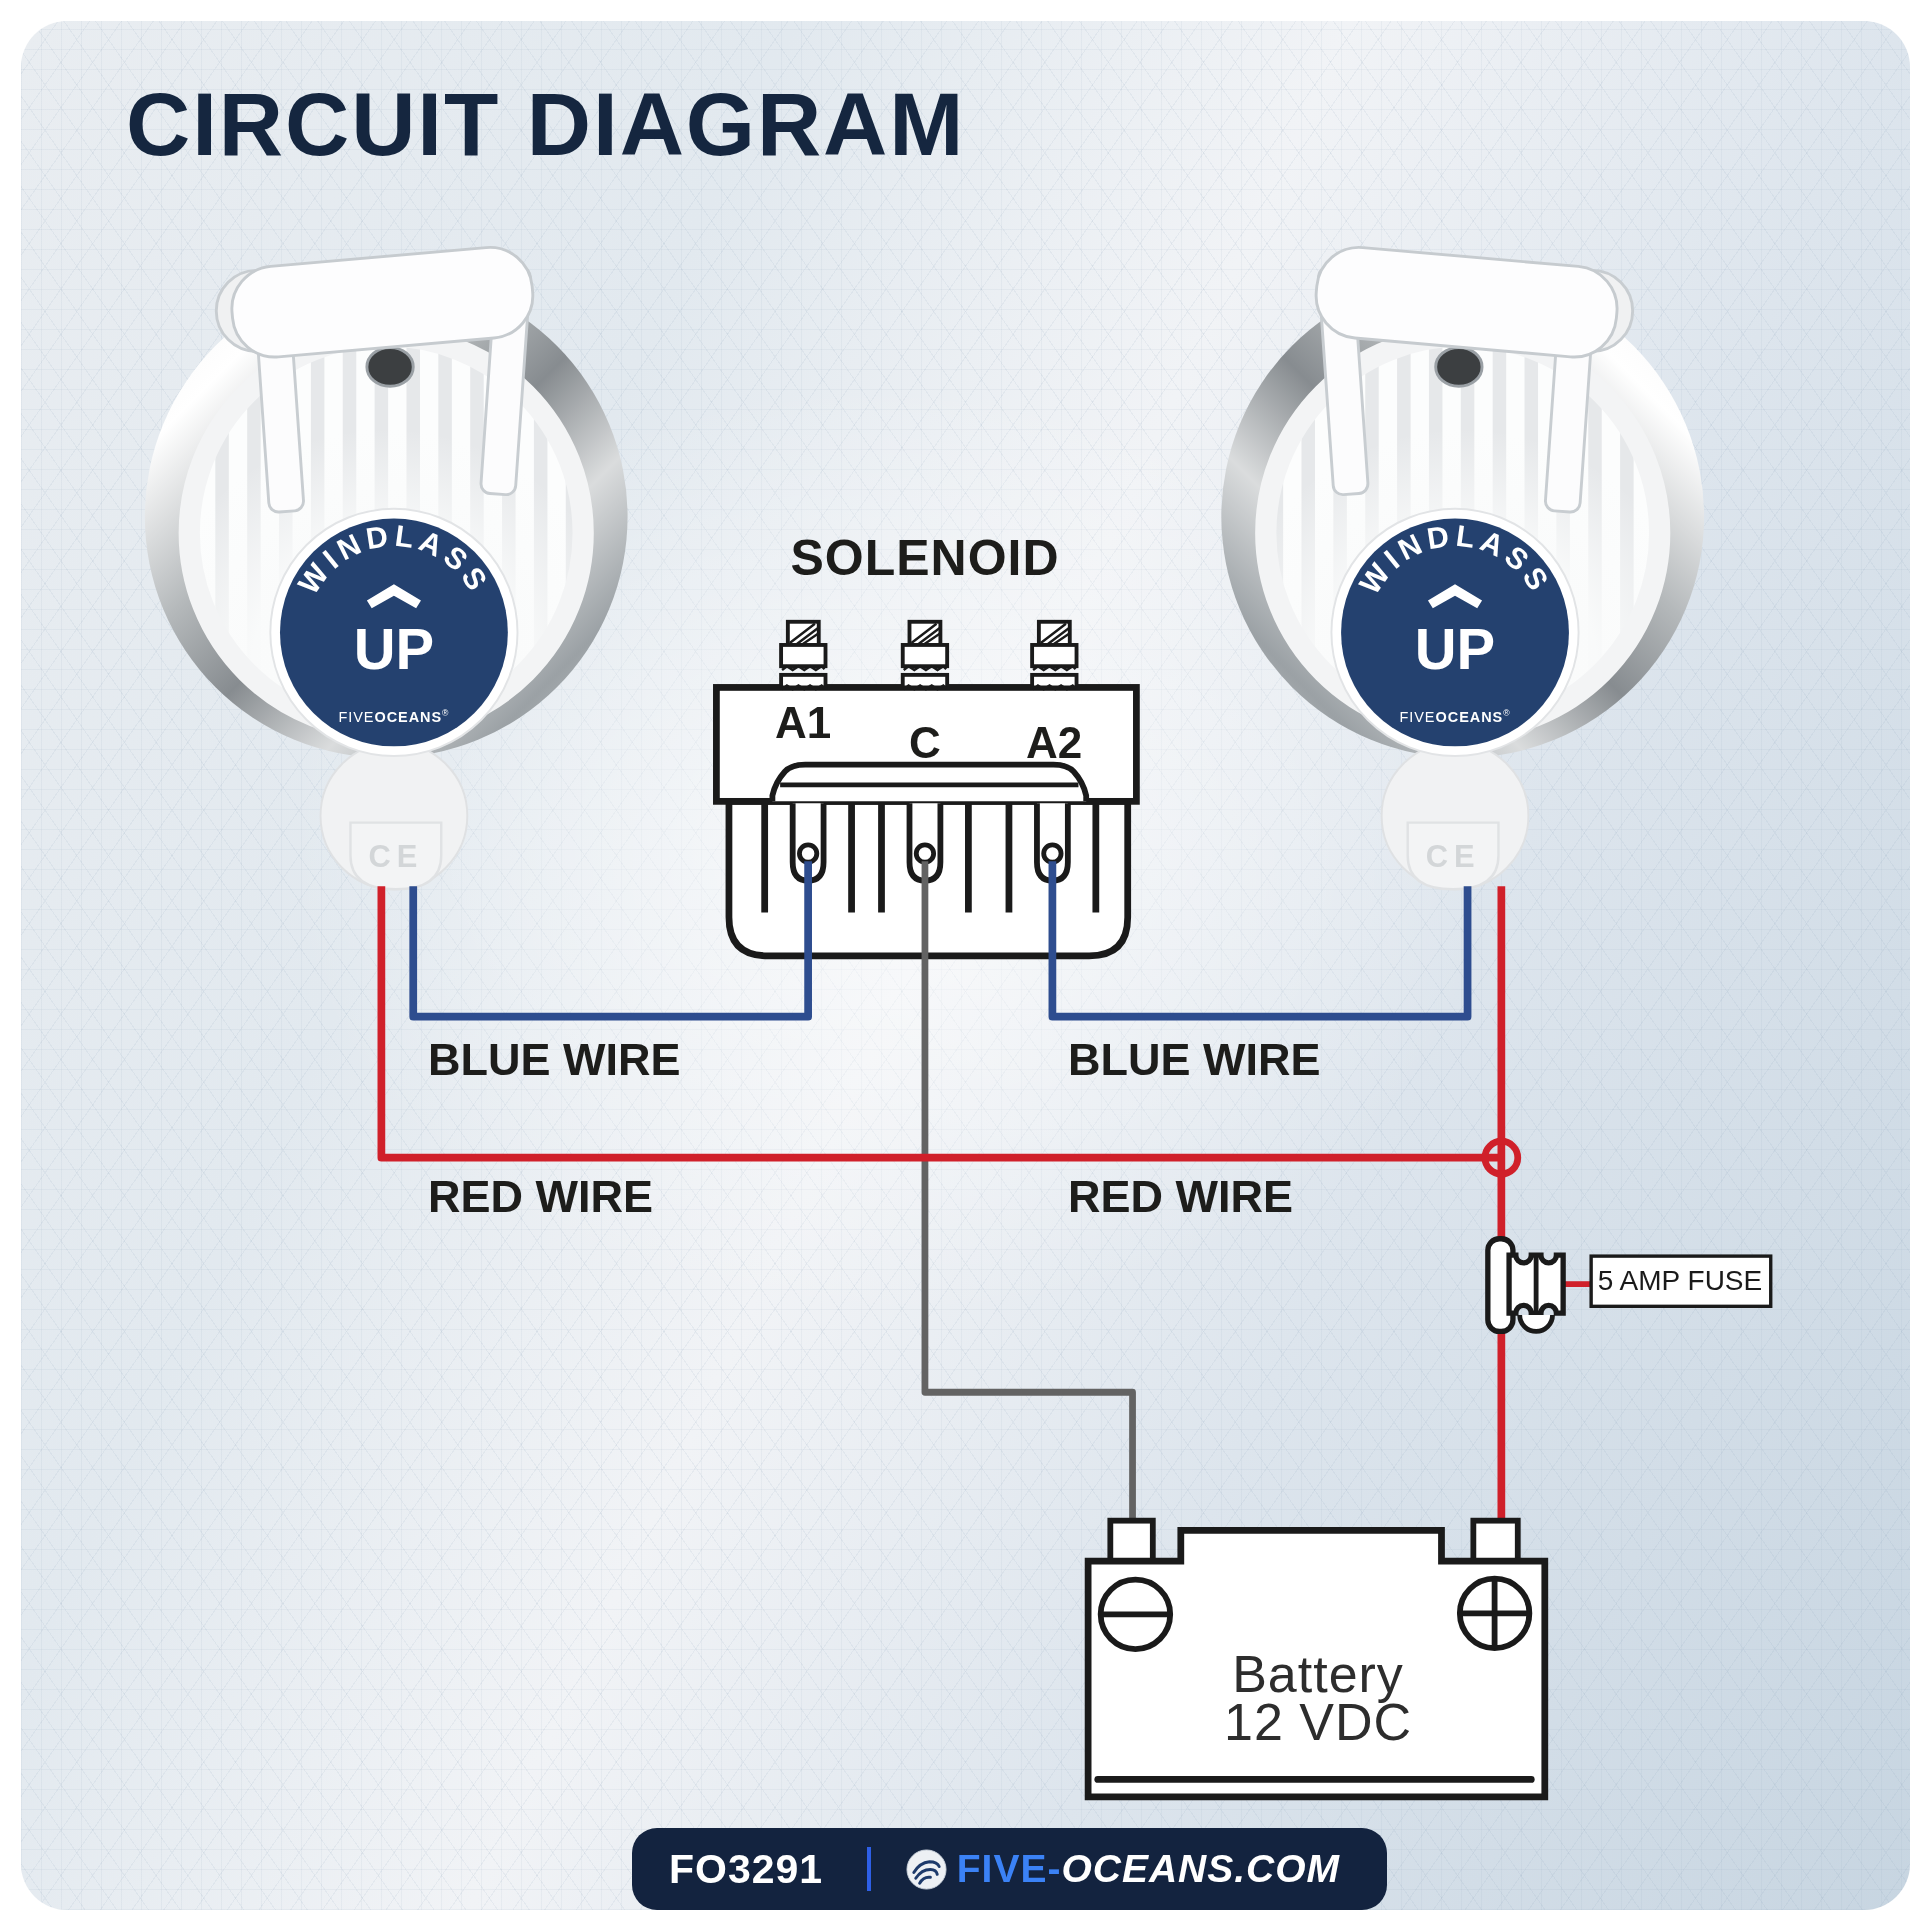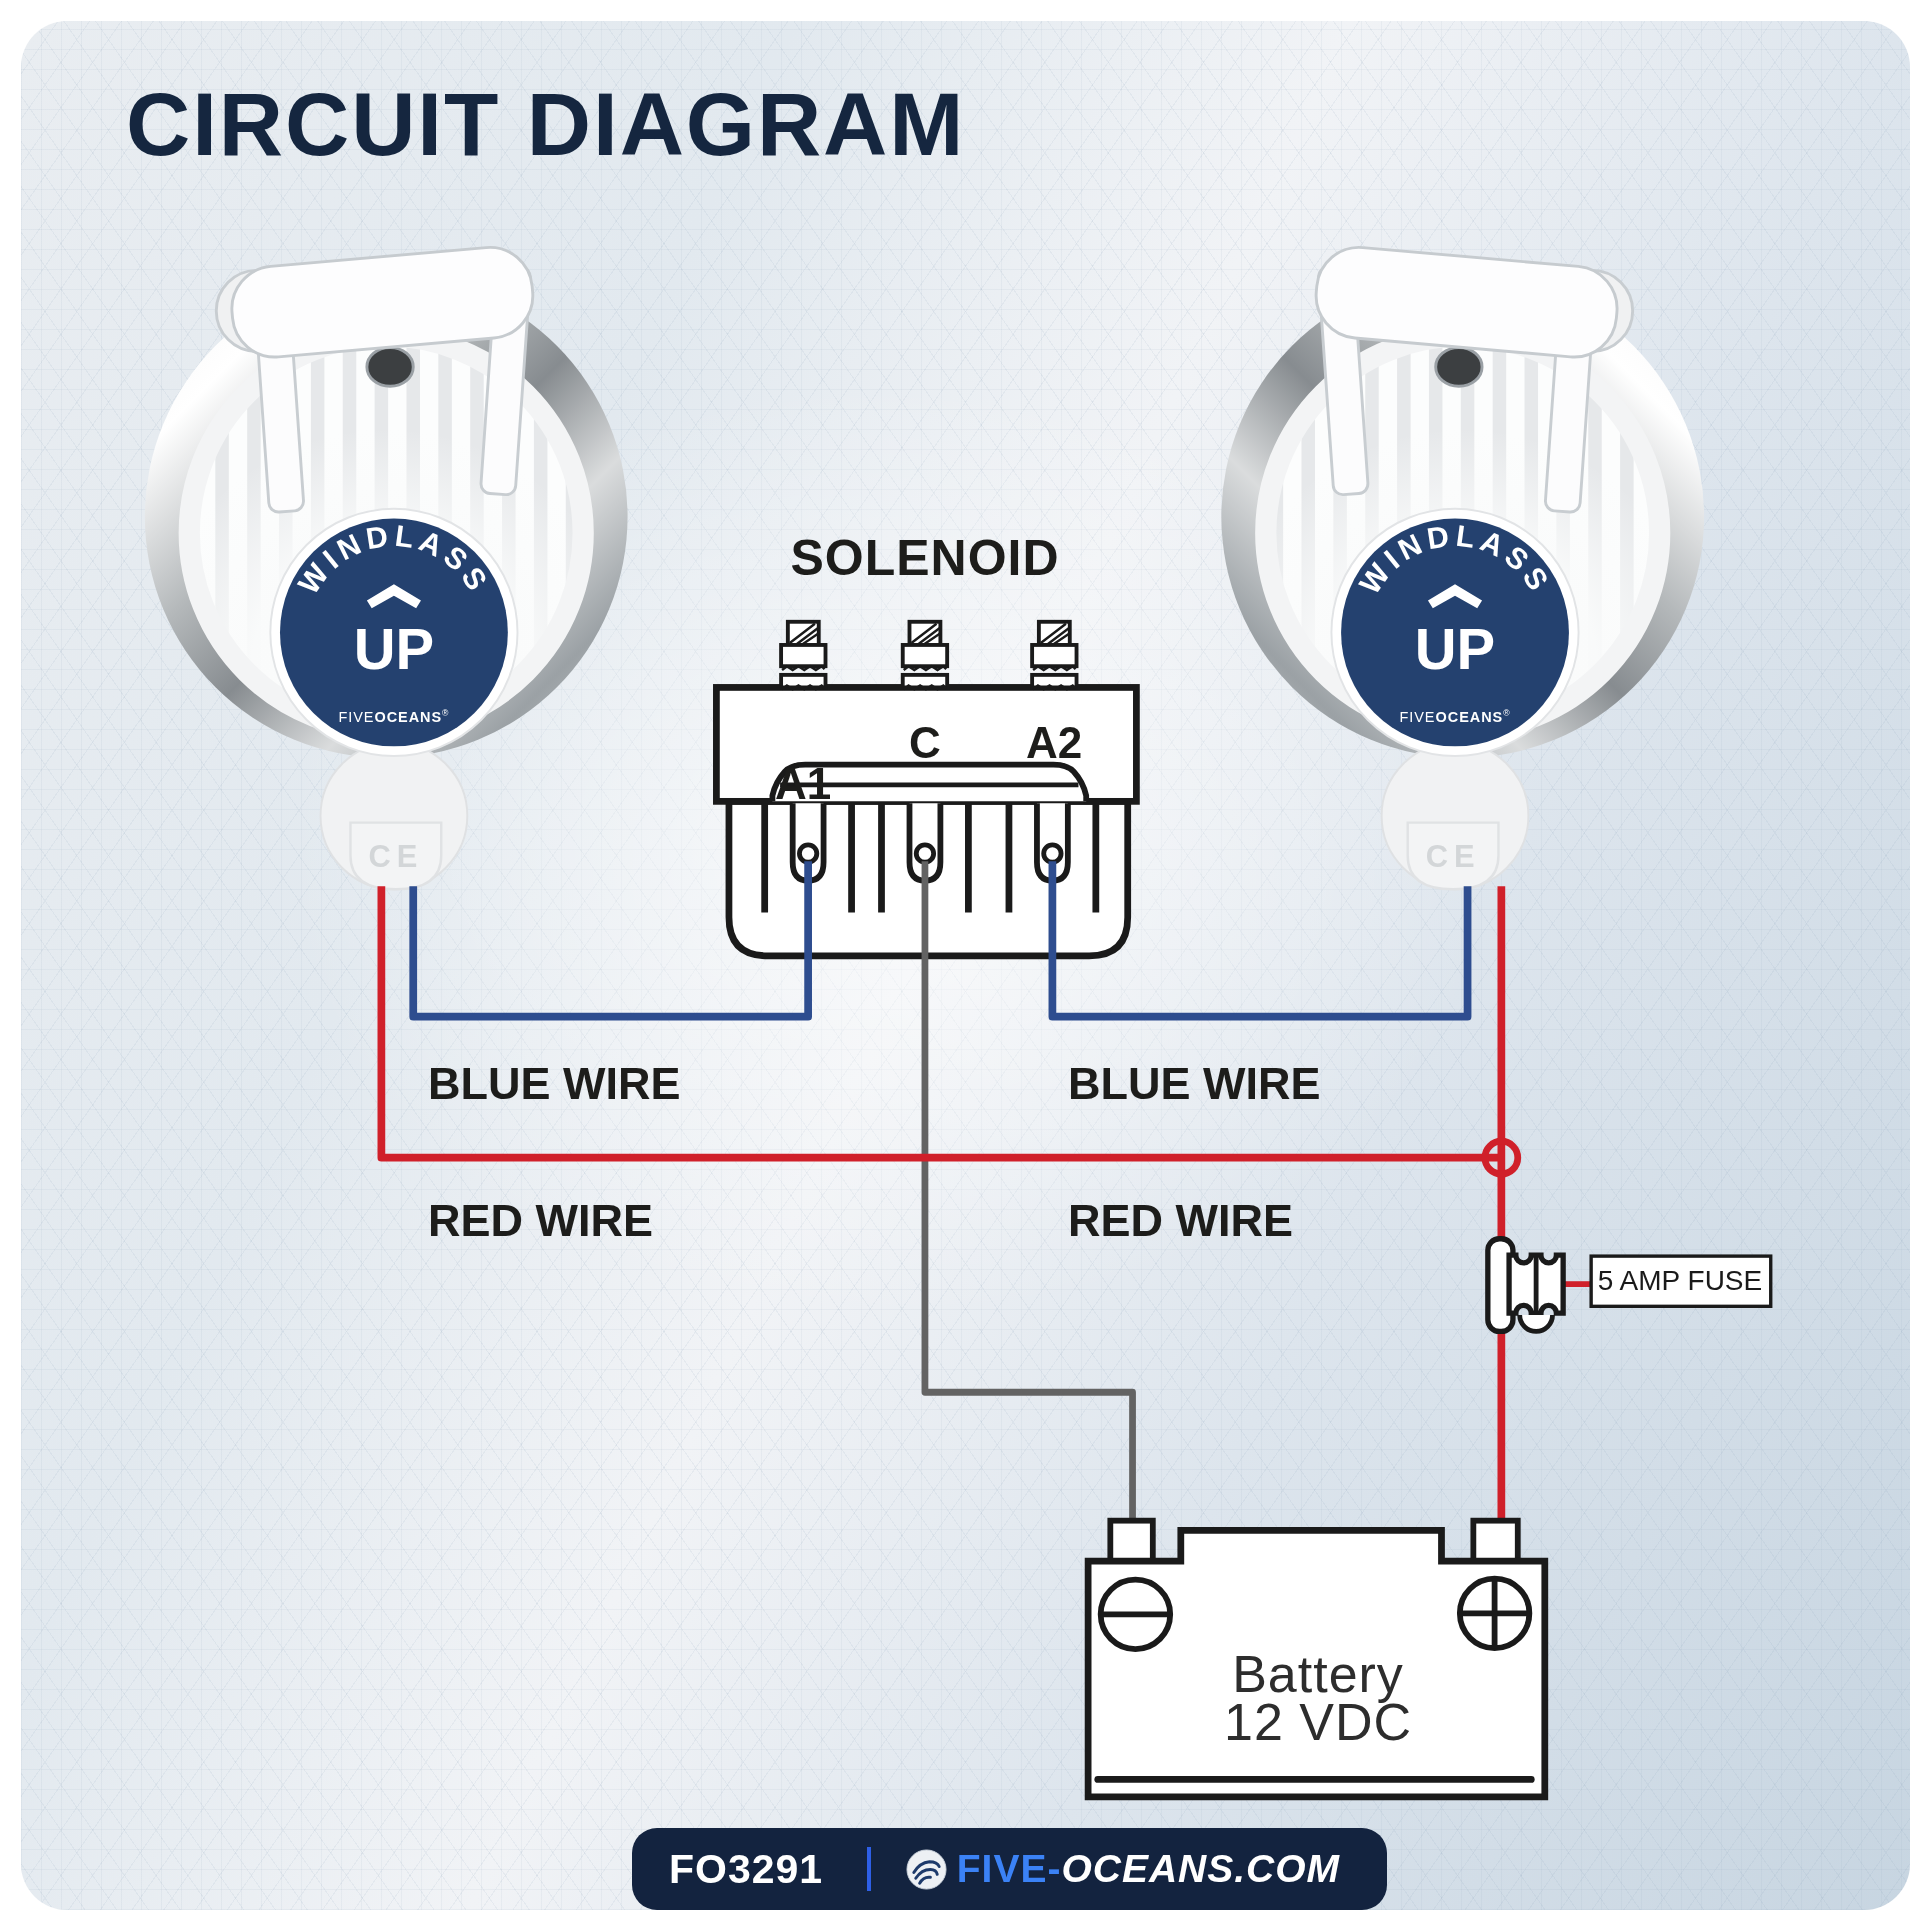--- a/index.html
+++ b/index.html
@@ -13,21 +13,21 @@
       repeating-linear-gradient(0deg, rgba(130,155,180,0.09) 0 1px, transparent 1px 20px),
       repeating-linear-gradient(90deg, rgba(130,155,180,0.09) 0 1px, transparent 1px 20px),
       linear-gradient(115deg,#e9edf1 0%,#e2e9ef 28%,#f1f3f6 48%,#dde5ed 68%,#c7d5e1 100%);
   }
   .abs{position:absolute;}
   .page-title{left:126px;top:73px;font-size:89px;font-weight:bold;letter-spacing:1.9px;
               color:#15263f;white-space:nowrap;}
   .big-label{font-weight:bold;color:#1d1d1b;white-space:nowrap;}
   .solenoid-title{left:925px;top:558px;transform:translate(-50%,-50%);font-size:50px;letter-spacing:1px;}
   .terminal-label{font-size:44px;transform:translate(-50%,-50%);}
-  .wire-label{font-size:45px;letter-spacing:0px;transform:translate(0,-50%);margin-top:24px;}
+  .wire-label{font-size:45px;letter-spacing:0px;transform:translate(0,-50%);}
   .fuse-label{left:1680px;top:1281px;transform:translate(-50%,-50%);font-size:28px;color:#1a1a1a;
               white-space:nowrap;}
   .battery-text{left:1318px;transform:translate(-50%,-50%);font-size:52px;color:#2d2d2d;
                 letter-spacing:1px;white-space:nowrap;}
   .footer{left:632px;top:1828px;width:755px;height:82px;border-radius:25px;background:#13233f;
           display:flex;align-items:center;padding-left:37px;box-sizing:border-box;}
   .footer .model{color:#ffffff;font-size:41px;font-weight:bold;letter-spacing:1px;}
   .footer .divider{width:3.9px;height:44px;background:#2e5fe6;margin-left:44px;margin-right:35px;}
   .footer .site{font-size:39px;white-space:nowrap;margin-left:9.7px;}
   .footer .site .lt{color:#3b82f6;font-weight:bold;letter-spacing:1px;}
@@ -184,21 +184,21 @@
                L 1619 1360 L 1612 1360 A 8 8 0 0 0 1596 1360 L 1586 1360 A 8 8 0 0 0 1570 1360 L 1563 1360 Z" fill="#ffffff" stroke="#1a1a1a" stroke-width="5.5"></path>
       <line x1="1591" y1="1300" x2="1591" y2="1360" stroke="#1a1a1a" stroke-width="5"></line>
       <path d="M 1574 1362 A 17 17 0 0 0 1608 1362" fill="#ffffff" stroke="#1a1a1a" stroke-width="5"></path>
       <rect x="1648" y="1301" width="186" height="52" fill="#ffffff" stroke="#1a1a1a" stroke-width="3.5"></rect>
     </g>
   </svg>
 
   <div class="abs page-title">CIRCUIT DIAGRAM</div>
 
   <div class="abs big-label solenoid-title">SOLENOID</div>
-  <div class="abs big-label terminal-label" style="left:803px;top:784px">A1</div>
+  <div class="abs big-label terminal-label" style="left:803px;top:723px">A1</div>
   <div class="abs big-label terminal-label" style="left:925px;top:743px">C</div>
   <div class="abs big-label terminal-label" style="left:1054px;top:743px">A2</div>
 
   <div class="abs big-label wire-label" style="left:428px;top:1060px">BLUE WIRE</div>
   <div class="abs big-label wire-label" style="left:428px;top:1197px">RED WIRE</div>
   <div class="abs big-label wire-label" style="left:1068px;top:1060px">BLUE WIRE</div>
   <div class="abs big-label wire-label" style="left:1068px;top:1197px">RED WIRE</div>
 
   <div class="abs fuse-label">5 AMP FUSE</div>
 

